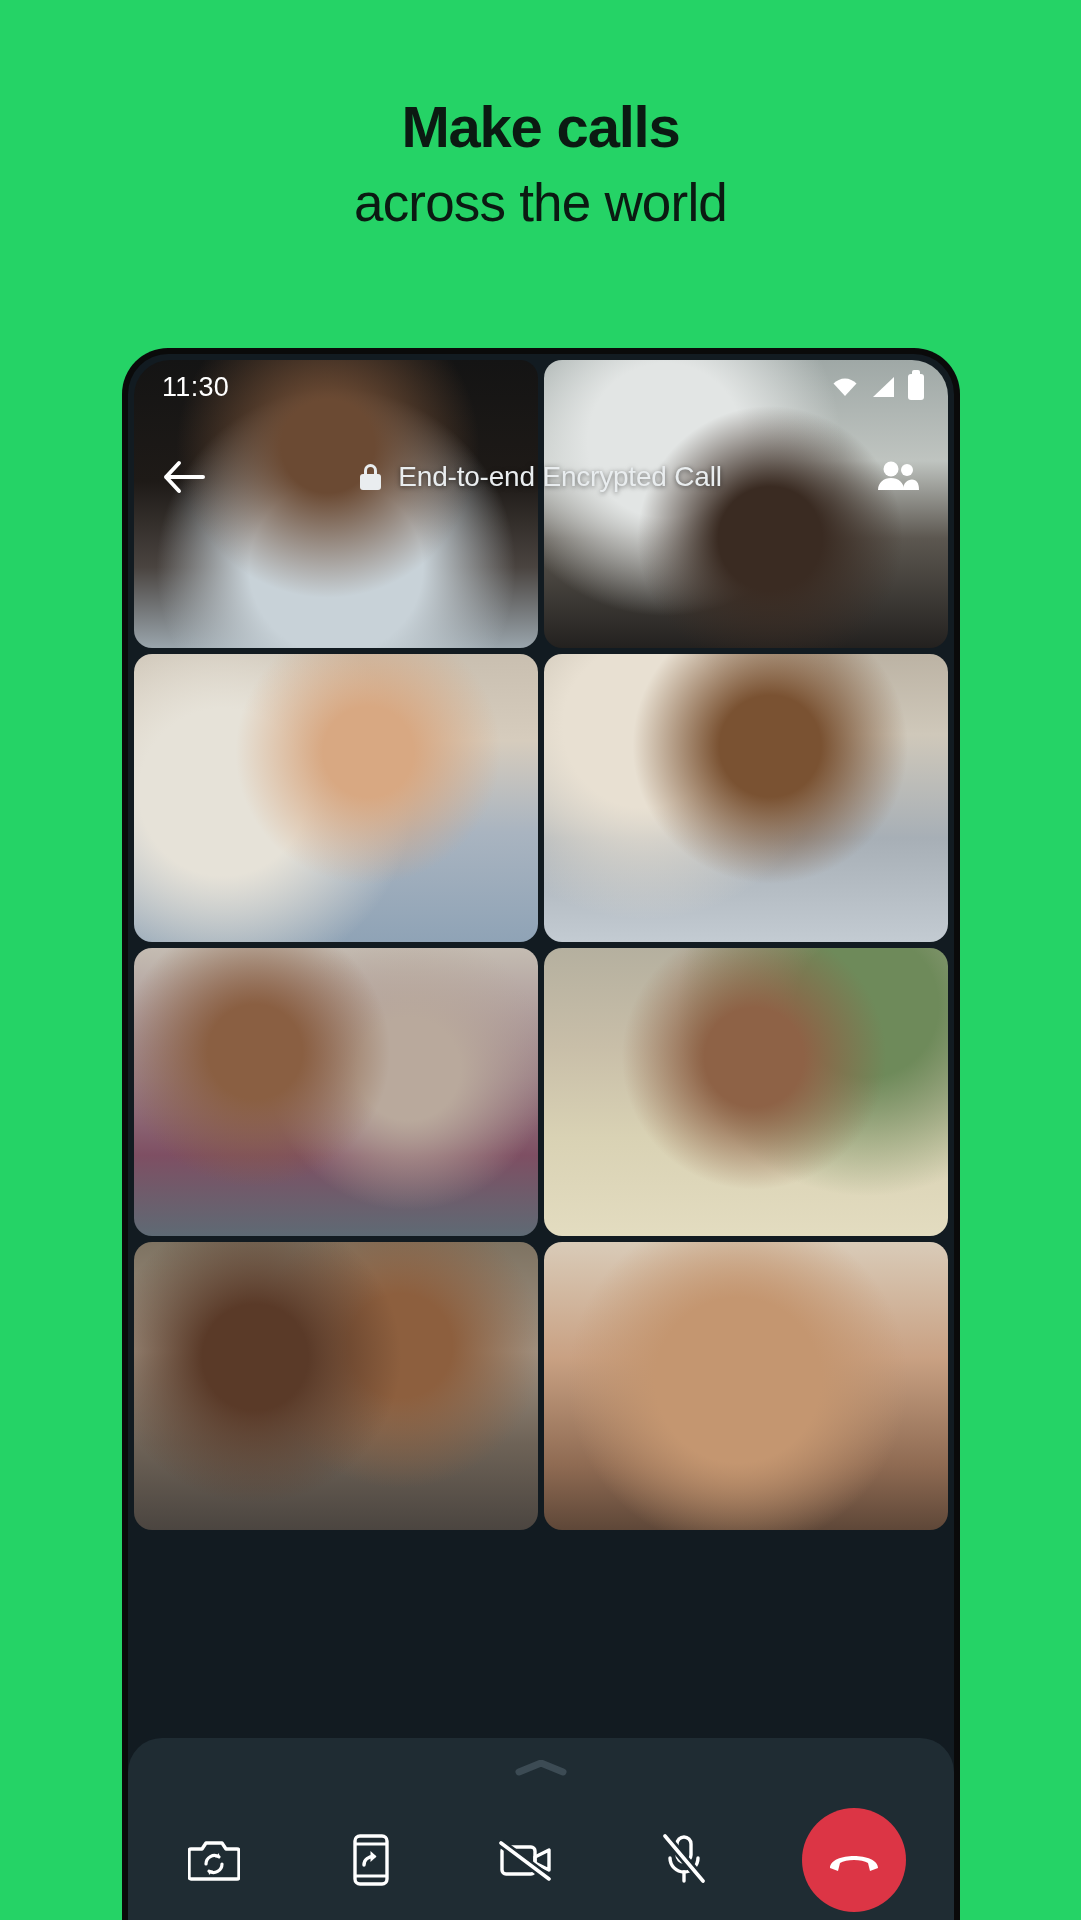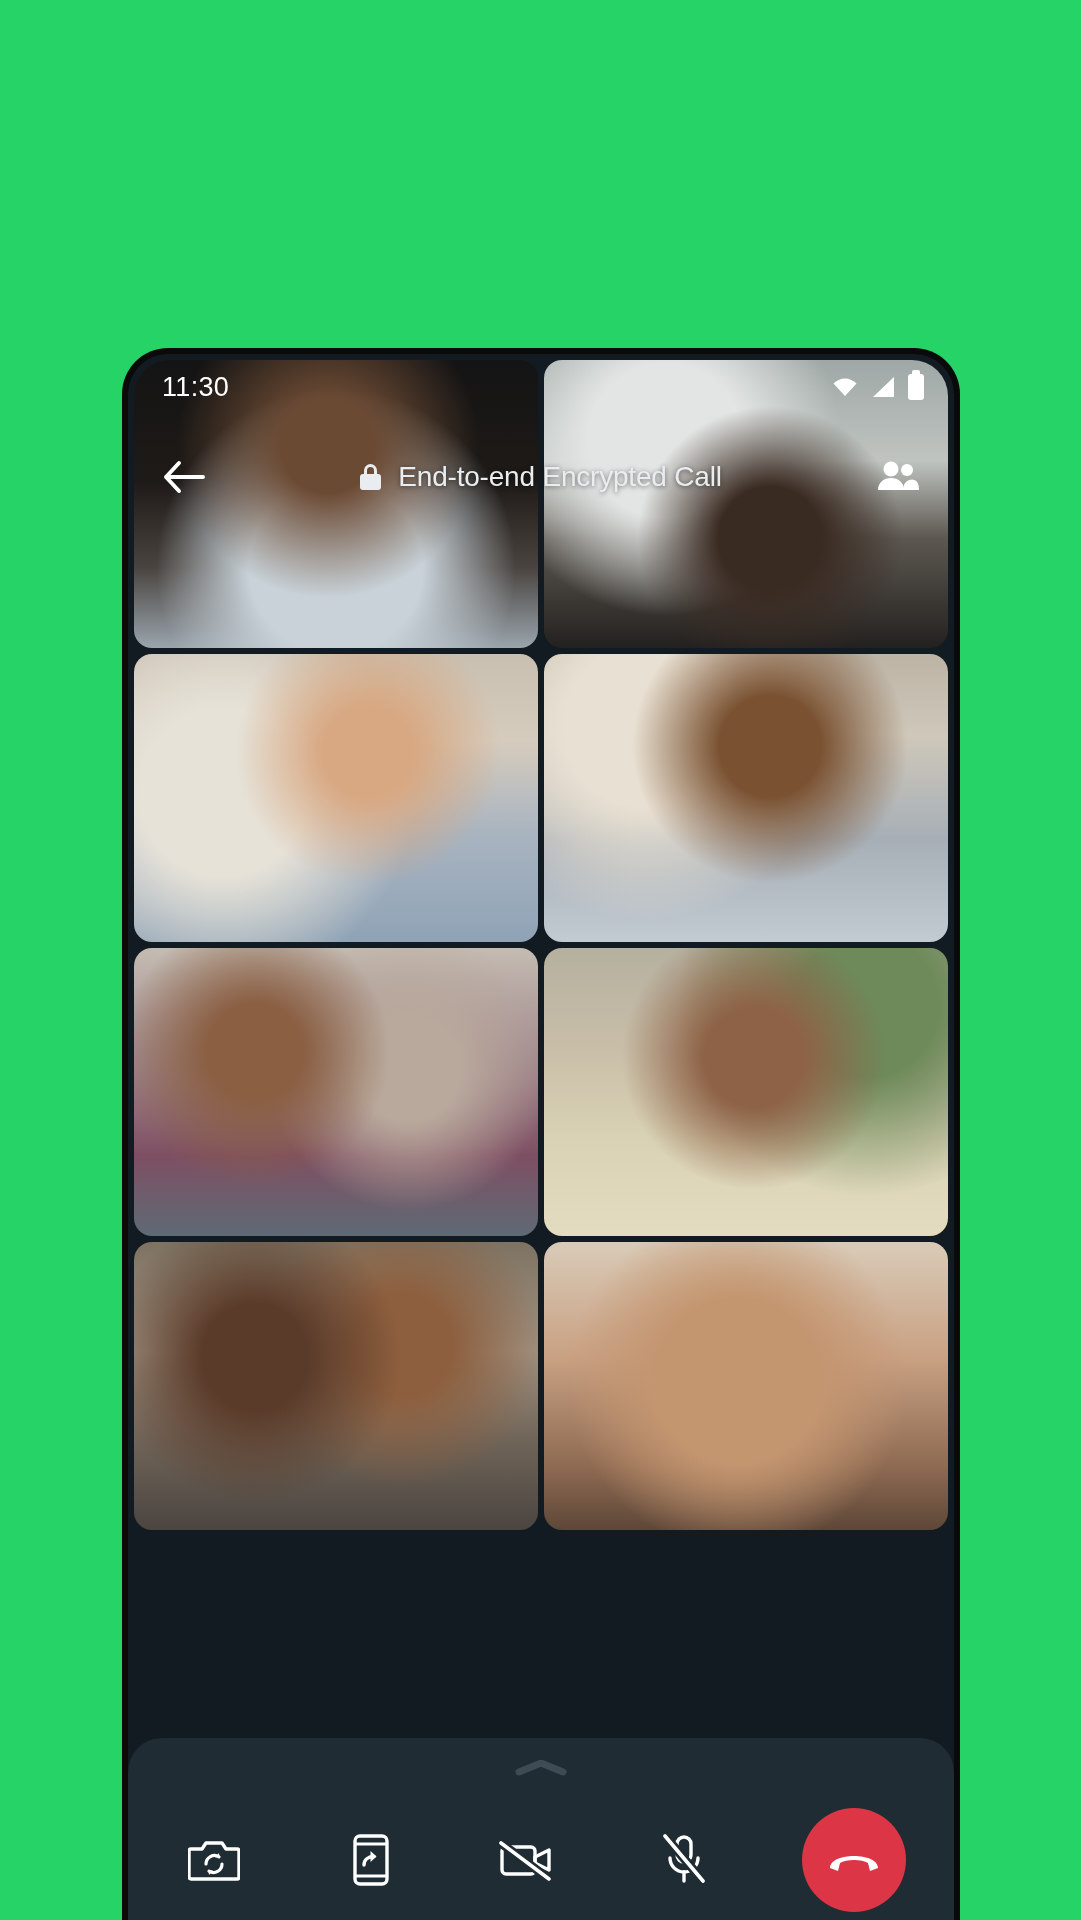--- a/index.html
+++ b/index.html
@@ -180,20 +180,22 @@
     border-radius: 50%;
     background: #DC3545;
     display: flex; align-items: center; justify-content: center;
     flex: 0 0 auto;
   }
 </style>
 </head>
 <body>
 
 <div class="promo">
+  <div class="promo-line1">Make calls</div>
+  <div class="promo-line2">across the world</div>
 </div>
 
 <div class="phone">
   <div class="screen">
 
     <div class="grid">
       <div class="tile flat-tl bgA">
           <div class="tile-img"></div>
         </div>
       <div class="tile flat-tr bgB">

